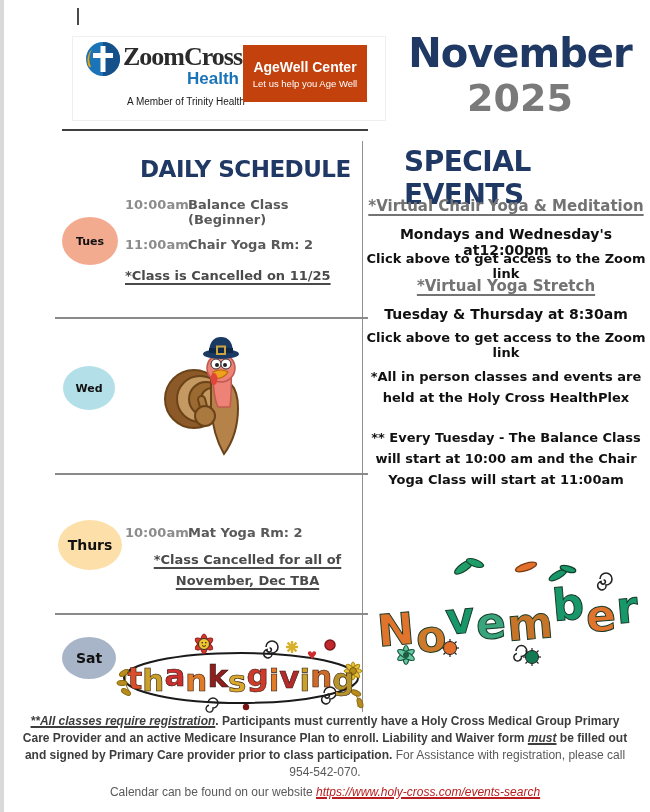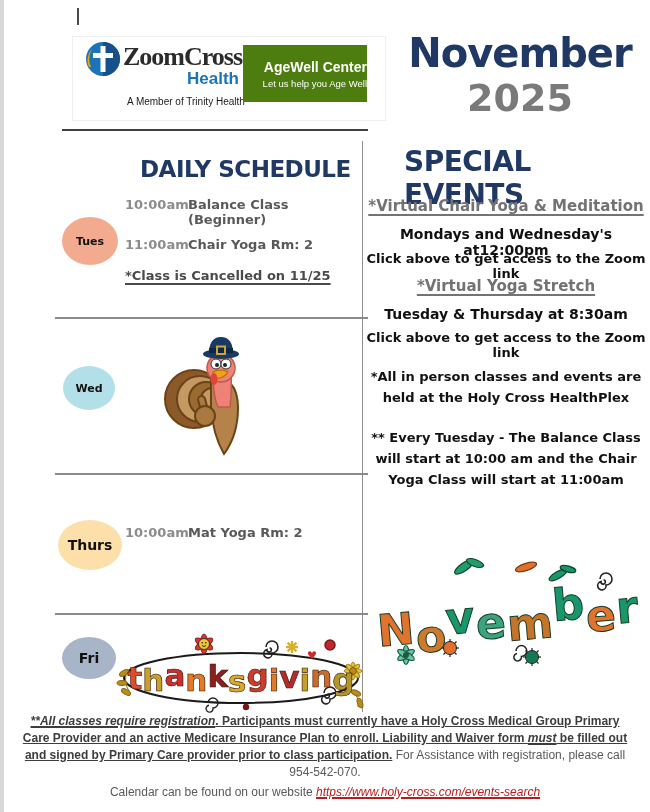--- a/index.html
+++ b/index.html
@@ -12,22 +12,22 @@
   .caret{left:77px;top:8px;width:2px;height:17px;background:#4a4a4a;}
 
   
   .logo-block{left:72px;top:36px;width:312px;height:83px;border:1px solid #efefef;background:#fff;}
   .logo-mark{left:84px;top:40px;width:36px;height:36px;}
   .logo-text{left:122px;top:41px;width:120px;font-family:"Liberation Serif",serif;
              font-weight:bold;font-size:26px;color:#2b2b2b;letter-spacing:-1px;white-space:nowrap;}
   .logo-health{left:122px;top:68px;width:116px;text-align:right;color:#1b74b8;
                font-weight:bold;font-size:17px;}
   .logo-member{left:126px;top:95px;font-size:10px;color:#1a1a1a;letter-spacing:0;}
-  .agewell-box{left:243px;top:45px;width:124px;height:57px;background:#4d7c0f;color:#fff;
-               display:flex;flex-direction:column;justify-content:center;align-items:flex-end;gap:3px;}
+  .agewell-box{left:243px;top:45px;width:124px;height:57px;background:#c2410c;color:#fff;
+               display:flex;flex-direction:column;justify-content:center;align-items:center;gap:3px;}
   .aw-title{font-size:14px;font-weight:bold;}
   .aw-tag{font-size:9.5px;}
   .month-title{left:400px;top:30px;width:240px;text-align:center;font-size:40px;
                font-weight:bold;color:#1f3864;font-family:"DejaVu Sans",sans-serif;letter-spacing:-1px;}
   .year-title{left:400px;top:76px;width:240px;text-align:center;font-size:38px;
               font-weight:bold;color:#7a7a7a;font-family:"DejaVu Sans",sans-serif;}
 
   
   .top-rule{left:62px;top:129px;width:306px;height:2px;background:#3f3f3f;}
   .col-divider{left:362px;top:141px;width:1px;height:571px;background:#8f8f8f;}
@@ -70,21 +70,21 @@
   .y7{top:366px;} .y8{top:427px;}
 
   
   .turkey-svg{left:160px;top:335px;width:92px;height:125px;}
   .thanks-svg{left:116px;top:631px;width:250px;height:83px;}
   .nov-svg{left:376px;top:553px;width:266px;height:122px;}
 
   
   .footer{left:21px;top:713px;width:608px;text-align:center;font-size:12px;line-height:1.42;color:#3d3d3d;}
   .footer p{margin:0 0 3px 0;}
-  .fb{font-weight:bold;color:#3d3d3d;text-decoration:underline;}
+  .fb{font-weight:bold;color:#3d3d3d;}
   .fbi{font-weight:bold;font-style:italic;color:#3d3d3d;text-decoration:underline;
        text-decoration-thickness:1.5px;}
   .fr{font-weight:normal;color:#595959;}
   .f-link{font-weight:normal;font-style:italic;color:#b91c1c;text-decoration:underline;
           text-decoration-thickness:1.5px;cursor:pointer;}
 </style>
 </head>
 <body>
 
 <div id="page">
@@ -117,21 +117,21 @@
   <div class="abs hline hl1"></div>
   <div class="abs hline hl2"></div>
   <div class="abs hline hl3"></div>
 
   <div class="abs ds-heading">DAILY SCHEDULE</div>
   <div class="abs se-heading">SPECIAL EVENTS</div>
 
   <div class="abs day-oval ov-tues">Tues</div>
   <div class="abs day-oval ov-wed">Wed</div>
   <div class="abs day-oval ov-thurs">Thurs</div>
-  <div class="abs day-oval ov-fri">Fri</div>
+  <div class="abs day-oval ov-fri">Sat</div>
 
   <div class="abs sched t-block">
     <div class="t-line">
       <span class="t-time">10:00am</span>
       <span class="t-text">Balance Class (Beginner)</span>
     </div>
     <div class="t-line">
       <span class="t-time">11:00am</span>
       <span class="t-text">Chair Yoga Rm: 2</span>
     </div>
@@ -163,20 +163,21 @@
     <rect x="38" y="61" width="7" height="15" rx="3.5" fill="#a9793f" stroke="#6b4318" stroke-width="2" transform="rotate(-15 41 68)"></rect>
     <circle cx="44" cy="81" r="10" fill="#a9793f" stroke="#6b4318" stroke-width="2"></circle>
   </svg>
 
   <div class="abs sched th-block">
     <div class="t-line">
       <span class="t-time">10:00am</span>
       <span class="t-text">Mat Yoga Rm: 2</span>
     </div>
   </div>
+  <div class="abs sched note th-note">*Class Cancelled for all of November, Dec TBA</div>
 
   <svg class="abs thanks-svg" viewBox="0 0 250 83">
     <ellipse cx="125" cy="47" rx="117" ry="25" fill="#ffffff" stroke="#1a1a1a" stroke-width="2"></ellipse>
     <g stroke="#8a6a12" stroke-width="1">
       <path d="M12 38 Q6 50 14 62" fill="none"></path>
       <ellipse cx="8" cy="42" rx="5" ry="2.5" fill="#b98c1e" transform="rotate(-30 8 42)"></ellipse>
       <ellipse cx="6" cy="52" rx="5" ry="2.5" fill="#b98c1e"></ellipse>
       <ellipse cx="10" cy="61" rx="5" ry="2.5" fill="#b98c1e" transform="rotate(30 10 61)"></ellipse>
     </g>
     <g stroke="#8a6a12" stroke-width="1">

